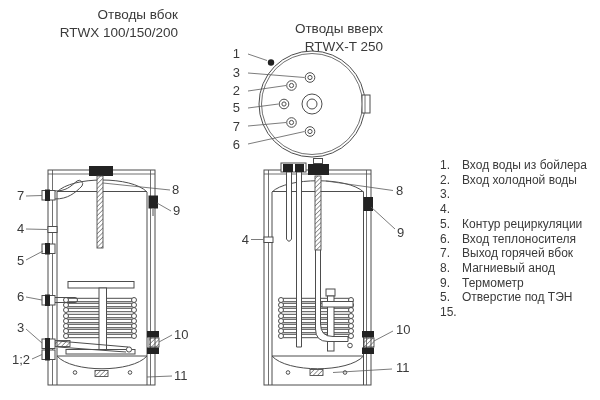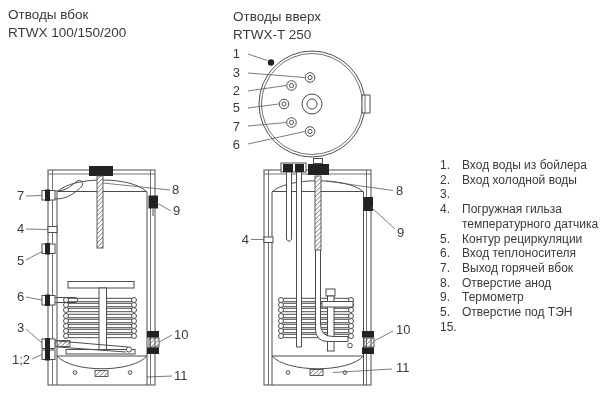--- a/index.html
+++ b/index.html
@@ -1,20 +1,20 @@
 <!DOCTYPE html>
 <html><head>
 <meta charset="utf-8">
 <style>
   html,body{margin:0;padding:0;background:#fff;}
   .canvas{position:relative;width:600px;height:400px;background:#fff;overflow:hidden;
           font-family:"Liberation Sans",sans-serif;color:#3a3a3a;}
-  .title{position:absolute;text-align:left;font-size:13.5px;line-height:1.32;color:#3a3a3a;}
+  .title{position:absolute;text-align:right;font-size:13.5px;line-height:1.32;color:#3a3a3a;}
   .title-left{left:8px;top:6px;width:170px;}
-  .title-right{left:233px;top:8px;width:150px;}
+  .title-right{left:233px;top:20px;width:150px;}
   .legend{position:absolute;left:440px;top:158px;width:160px;margin:0;padding:0;list-style:none;
           font-size:12px;line-height:14.7px;color:#3a3a3a;}
   .legend li{display:flex;}
   .legend .num{width:22px;flex:0 0 22px;}
   .legend .txt{flex:1;}
   svg{position:absolute;left:0;top:0;}
   .ln{stroke:#4d4d4d;stroke-width:1;fill:none;}
   .lnt{stroke:#4d4d4d;stroke-width:0.8;fill:none;}
   .lnf{stroke:#4d4d4d;stroke-width:1;fill:#fff;}
   .dk{fill:#222;stroke:none;}
@@ -316,37 +316,36 @@
       </li>
     <li>
         <span class="num">2.</span>
         <span class="txt">Вход холодной воды</span>
       </li>
     <li>
         <span class="num">3.</span>
       </li>
     <li>
         <span class="num">4.</span>
-        <span class="txt"><span>Погружная гильза</span><br><span>температурного датчика</span></span>
       </li>
     <li>
         <span class="num">5.</span>
         <span class="txt">Контур рециркуляции</span>
       </li>
     <li>
         <span class="num">6.</span>
         <span class="txt">Вход теплоносителя</span>
       </li>
     <li>
         <span class="num">7.</span>
         <span class="txt">Выход горячей вбок</span>
       </li>
     <li>
         <span class="num">8.</span>
-        <span class="txt">Отверстие анод</span>
+        <span class="txt">Магниевый анод</span>
       </li>
     <li>
         <span class="num">9.</span>
         <span class="txt">Термометр</span>
       </li>
     <li>
         <span class="num">5.</span>
         <span class="txt">Отверстие под ТЭН</span>
       </li>
     <li>

